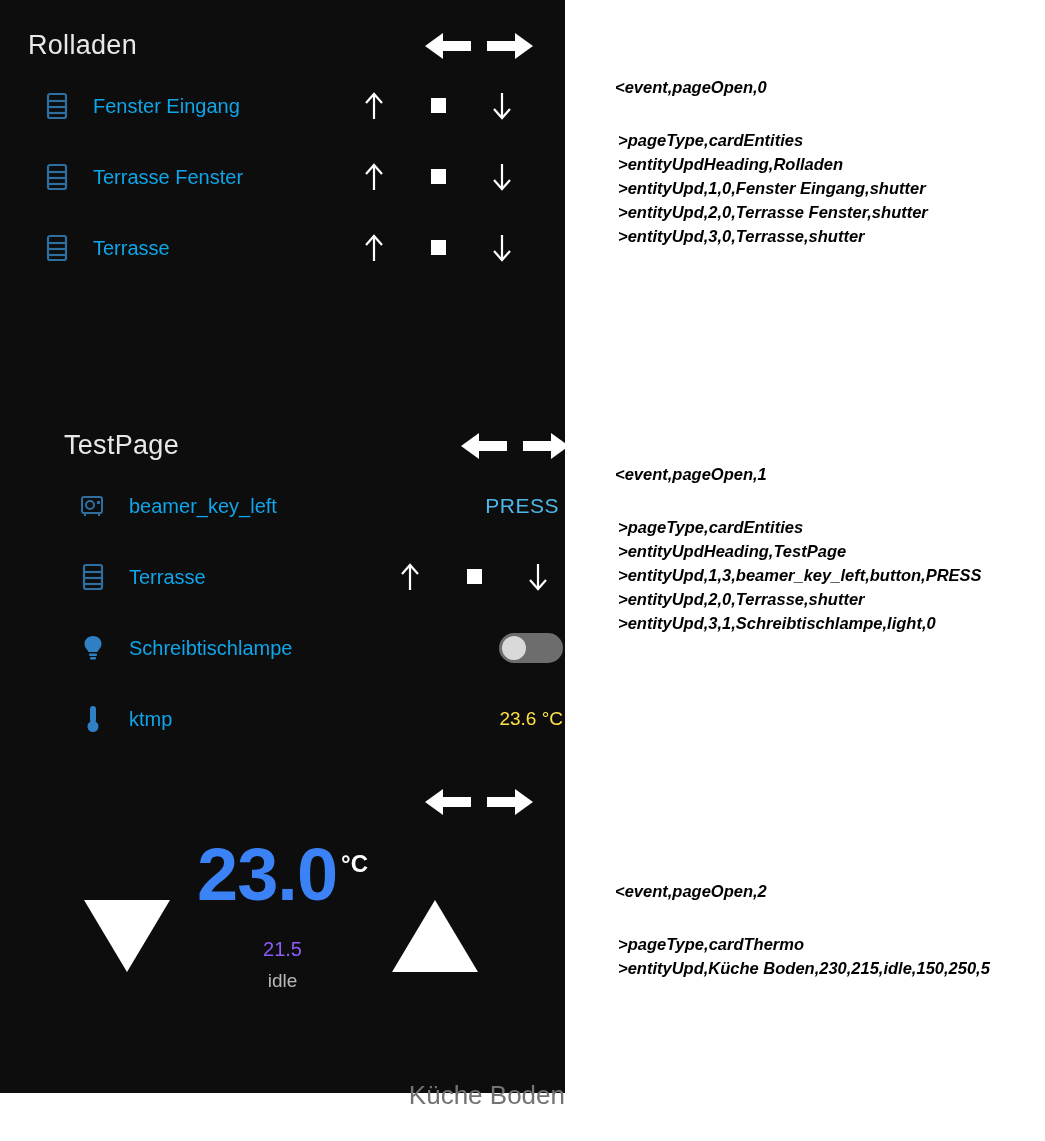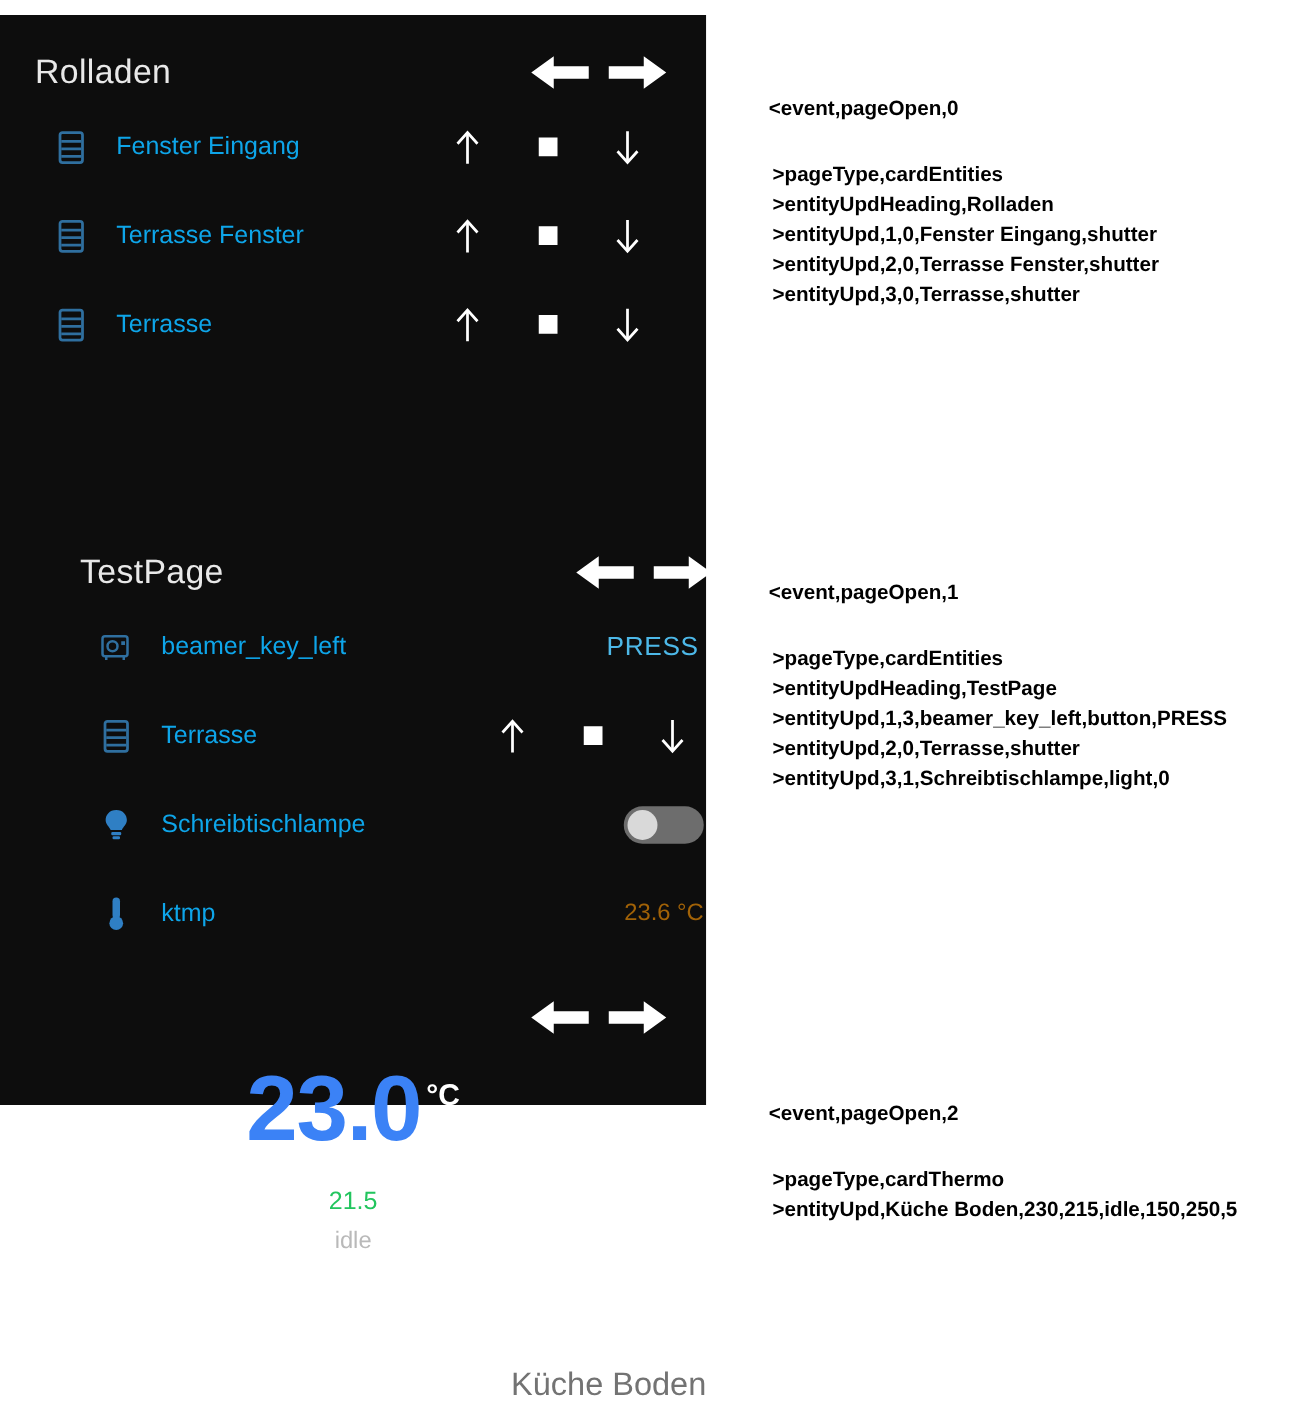--- a/index.html
+++ b/index.html
@@ -16,23 +16,23 @@
   }
   .root {
     position: relative;
     width: 1045px;
     height: 1141px;
   }
   
   .device {
     position: absolute;
     left: 0;
-    top: 12px;
+    top: 0;
     width: 565px;
-    height: 872px;
+    height: 1093px;
     background: #0d0d0d;
     color: #ffffff;
   }
   .page {
     position: absolute;
     left: 0;
     width: 565px;
   }
   .page-1 { top: 0; height: 400px; }
   .page-2 { top: 400px; height: 360px; padding-left: 36px; }
@@ -128,21 +128,21 @@
     color: #4db8e8;
     letter-spacing: 0.5px;
     cursor: pointer;
   }
   .value-label {
     position: absolute;
     right: 38px;
     top: 50%;
     transform: translateY(-50%);
     font-size: 19px;
-    color: #a16207;
+    color: #fde047;
   }
   .toggle {
     position: absolute;
     right: 38px;
     top: 50%;
     transform: translateY(-50%);
     width: 64px;
     height: 30px;
     border-radius: 15px;
     background: #6d6d6d;
@@ -190,21 +190,21 @@
     vertical-align: 28px;
     margin-left: 4px;
   }
   .thermo-target {
     position: absolute;
     left: 0;
     top: 178px;
     width: 565px;
     text-align: center;
     font-size: 20px;
-    color: #22c55e;
+    color: #8b5cf6;
   }
   .thermo-state {
     position: absolute;
     left: 0;
     top: 210px;
     width: 565px;
     text-align: center;
     font-size: 19px;
     color: #b9b9b9;
   }
@@ -241,20 +241,21 @@
   
   .log {
     position: absolute;
     left: 565px;
     top: 0;
     width: 480px;
     height: 923px;
     background: #ffffff;
     color: #000000;
     font-family: "Liberation Sans", sans-serif;
+    font-style: italic;
   }
   .log-block {
     position: absolute;
     left: 50px;
   }
   .log-block.b1 { top: 78px; }
   .log-block.b2 { top: 465px; }
   .log-block.b3 { top: 882px; }
   .log-event {
     font-size: 16.5px;

